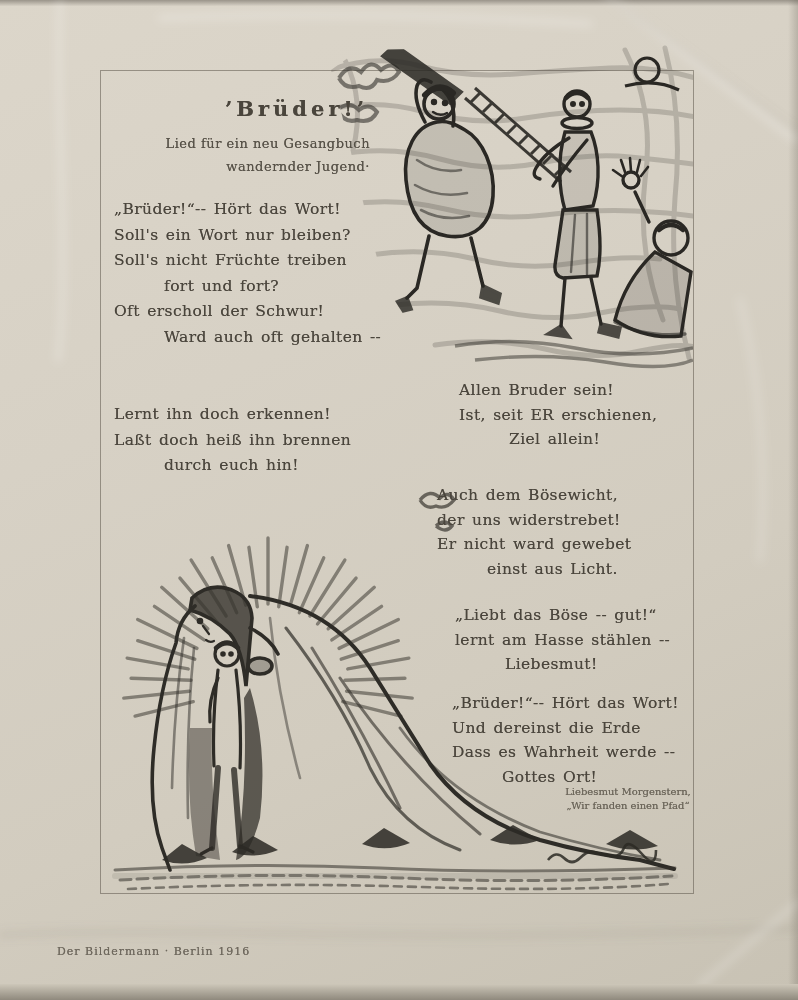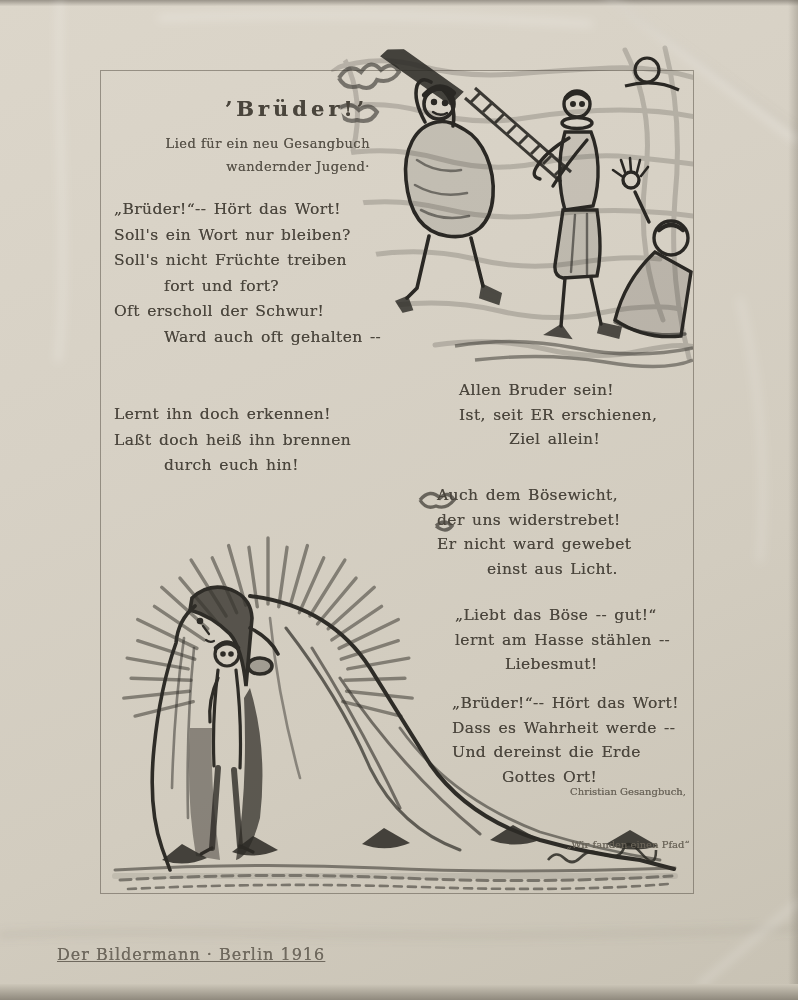--- a/index.html
+++ b/index.html
@@ -24,21 +24,21 @@
   .stanza{position:absolute;font-size:15.5px;line-height:25.5px;letter-spacing:.4px;word-spacing:2px;}
   .stanza span{display:block;}
   .stanza span:last-child{padding-left:50px;}
   #s-l0{left:114px;top:197px;} #s-l1{left:114px;top:299px;} #s-l2{left:114px;top:402px;}
   #s-r0{left:459px;top:378px;line-height:24.5px;}
   #s-r1{left:437px;top:483px;line-height:24.5px;}
   #s-r2{left:455px;top:587px;line-height:24.5px;margin-top:16px;}
   #s-r3{left:452px;top:691px;line-height:24.5px;}
   .attribution{left:533px;top:785px;width:190px;text-align:center;
     font-size:10px;line-height:14px;color:#6e685c;}
-  .caption{left:57px;top:945px;font-size:16px;letter-spacing:1px;color:#6f695e;text-decoration:underline;}
+  .caption{left:57px;top:945px;font-size:11px;letter-spacing:1px;color:#6f695e;}
   svg{position:absolute;}
   .illo{pointer-events:none;}
 </style>
 </head>
 <body>
 
 <div class="edge-top"></div>
 <div class="edge-right"></div>
 <div class="frame"></div>
 
@@ -303,28 +303,28 @@
   <span>Er nicht ward gewebet</span>
   <span>einst aus Licht.</span>
 </div>
 <div class="txt stanza" id="s-r2">
   <span>„Liebt das Böse -- gut!“</span>
   <span>lernt am Hasse stählen --</span>
   <span>Liebesmut!</span>
 </div>
 <div class="txt stanza" id="s-r3">
   <span>„Brüder!“-- Hört das Wort!</span>
+  <span>Und dereinst die Erde</span>
   <span>Dass es Wahrheit werde --</span>
-  <span>Und dereinst die Erde</span>
   <span>Gottes Ort!</span>
 </div>
 
 <div class="txt attribution">
-  <span style="display:block;">Christian Gesangbuch,</span>
-  <span style="display:block;margin-top:39px;">„Wir fanden einen Pfad“</span>
+  <span style="display:block;">Liebesmut Morgenstern,</span>
+  <span style="display:block;">„Wir fanden einen Pfad“</span>
 </div>
 
 <div class="txt caption">Der Bildermann · Berlin 1916</div>
 
 <svg class="illo" style="left:0;top:0;" width="798" height="1000" viewBox="0 0 798 1000">
   <defs>
       <filter id="blur1">
         <feGaussianBlur stdDeviation="5"></feGaussianBlur>
       </filter>
     </defs>

